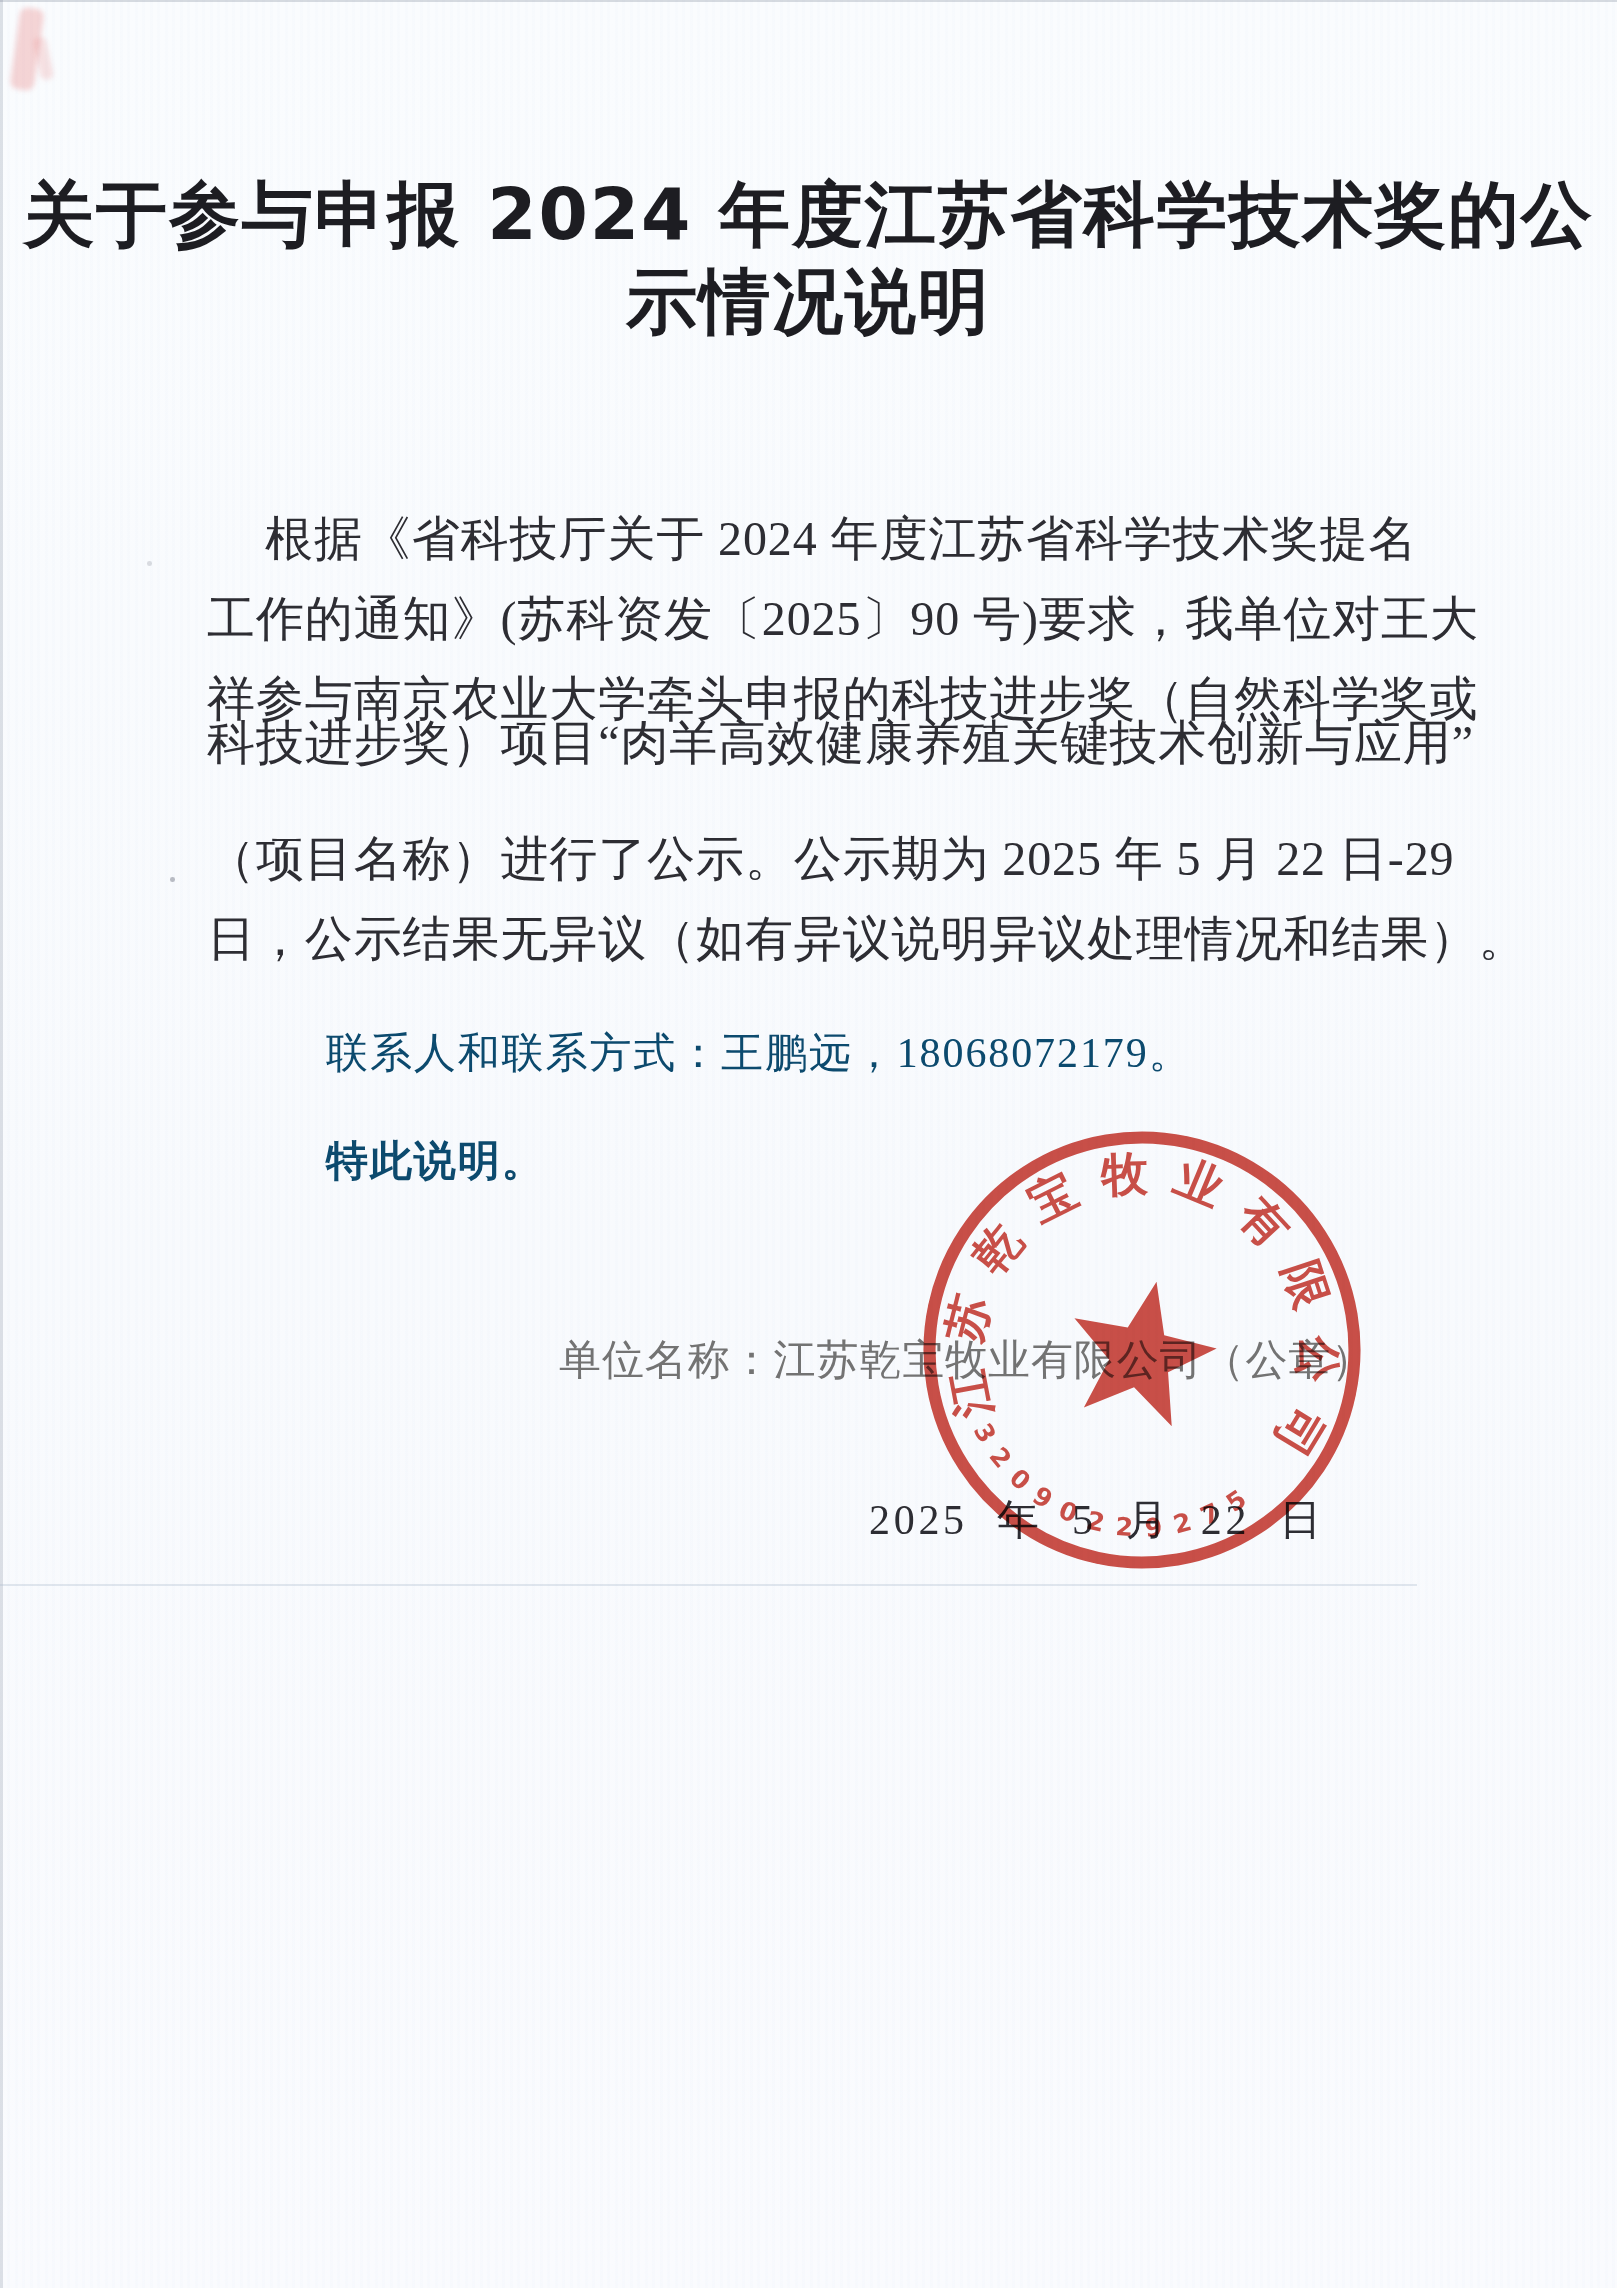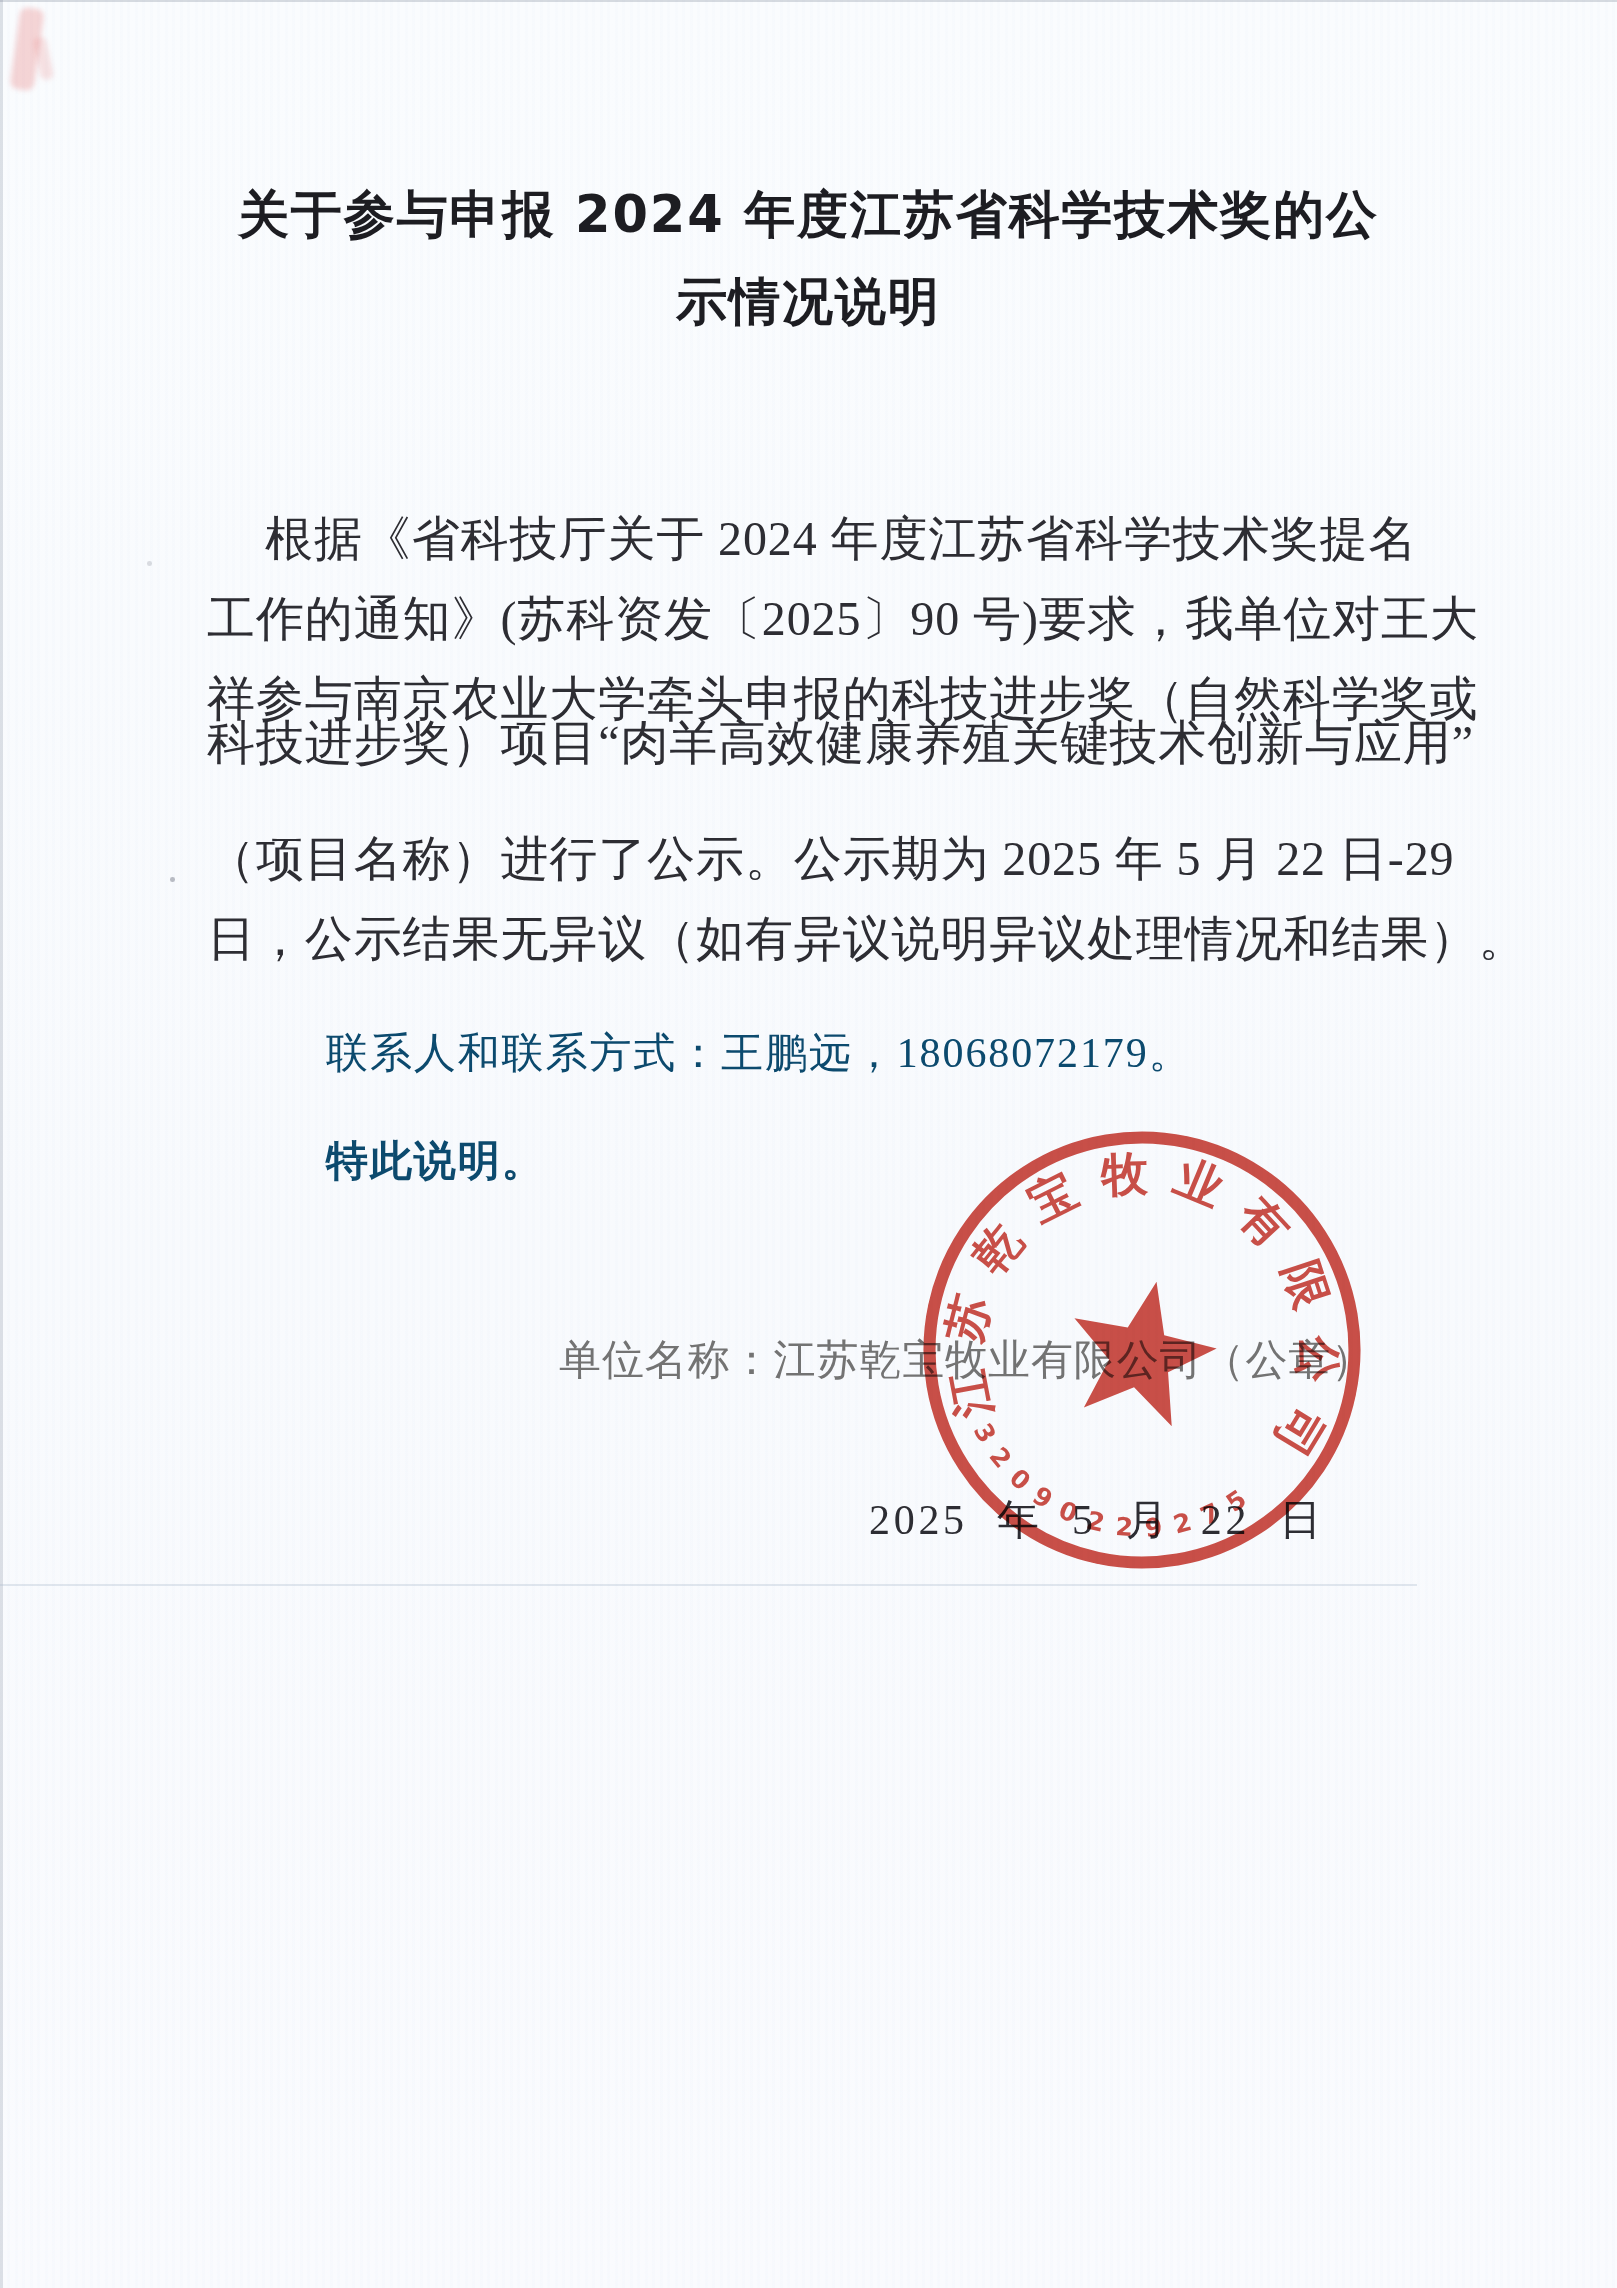--- a/index.html
+++ b/index.html
@@ -21,21 +21,21 @@
   .fold-line{position:absolute;left:0;top:1584px;width:1417px;height:1.9px;background:rgba(175,188,205,0.35);}
   .smudge1{position:absolute;left:15px;top:7.5px;width:24px;height:82px;background:rgba(225,70,70,0.22);filter:blur(2.8px);transform:rotate(8deg);border-radius:7.5px;}
   .smudge2{position:absolute;left:37px;top:37px;width:13px;height:43px;background:rgba(225,80,80,0.16);filter:blur(2.8px);transform:rotate(-12deg);border-radius:5.6px;}
   .speck{position:absolute;width:4.7px;height:4.7px;border-radius:50%;background:rgba(90,95,110,0.4);}
 
   .title{
     position:absolute;left:0;top:171px;width:1617px;
     text-align:center;
     font-family:"DejaVu Sans","Liberation Sans",sans-serif;
     font-weight:700;
-    font-size:51px;line-height:87px;
+    font-size:71px;line-height:87px;
     color:#1d1d22;
     letter-spacing:1.9px;
   }
   .bodyline{
     position:absolute;left:207px;width:1141px;
     font-size:48px;line-height:48px;color:#2d2d33;
     text-align:justify;text-align-last:justify;
     letter-spacing:0.9px;white-space:nowrap;
   }
   .bodyline.indent{padding-left:58px;width:1083px;}

